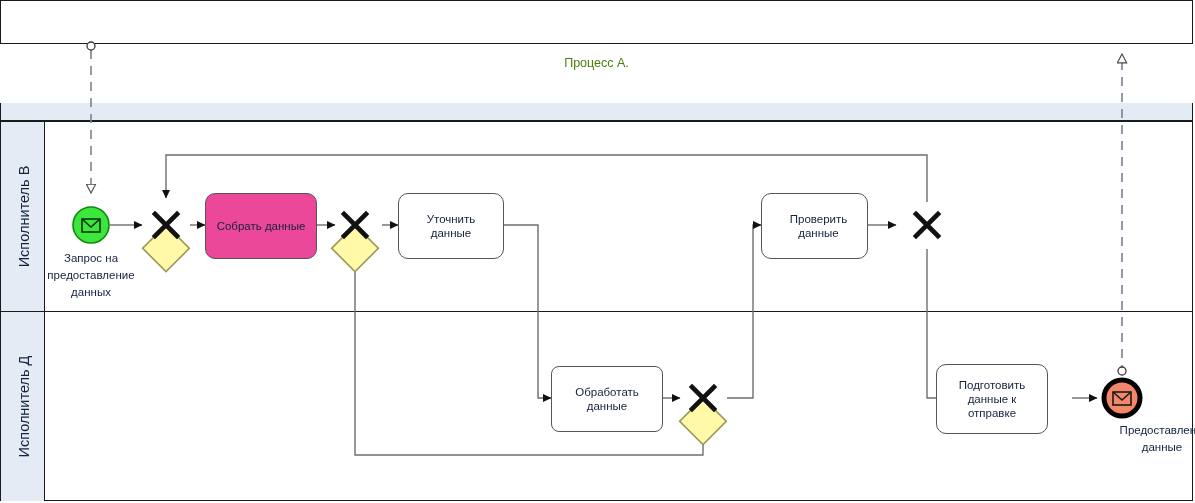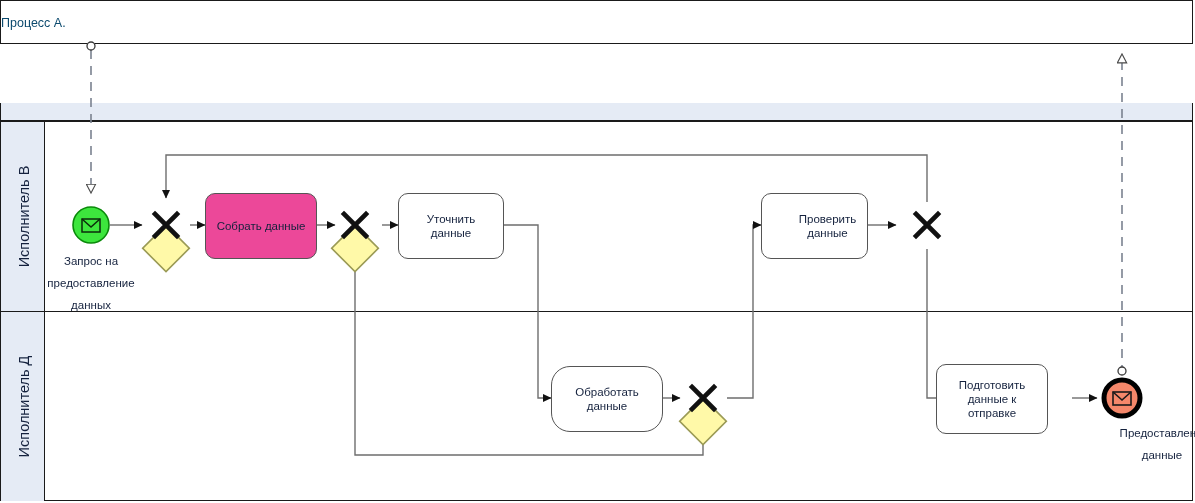--- a/index.html
+++ b/index.html
@@ -21,21 +21,21 @@
     top: 0;
     width: 1195px;
     height: 503px;
     overflow: visible;
   }
   .lbl {
     position: absolute;
     font-size: 11.5px;
     color: #14213d;
     text-align: center;
-    line-height: 22px;
+    line-height: 17px;
     white-space: pre-line;
     pointer-events: none;
   }
   .task-label {
     position: absolute;
     display: flex;
     align-items: center;
     justify-content: center;
     text-align: center;
     font-size: 11.5px;
@@ -54,23 +54,24 @@
     color: #14213d;
     transform-origin: center center;
     display: flex;
     align-items: center;
     justify-content: center;
     white-space: nowrap;
   }
   .diagram-title {
     position: absolute;
     font-size: 12.5px;
-    color: #0c4a6e;
-    text-align: left;
+    color: #4d7c0f;
+    text-align: center;
     width: 100%;
+    margin-top: 40px;
   }
 </style>
 </head>
 <body>
 
 <div id="canvas">
 
   <div style="position:absolute;left:0;top:0;width:1193px;height:44px;border:1px solid #1a1a1a;box-sizing:border-box;background:#ffffff;">
     <div class="diagram-title" style="top:15px;left:0;">Процесс А.</div>
   </div>
@@ -178,25 +179,25 @@
   <div style="position:absolute;left:205px;top:193px;width:110px;height:64px;border:1.2px solid #555555;border-radius:10px;background:#ec4899;">
     <div class="task-label" style="left:0;top:0;width:110px;height:64px;">Собрать данные</div>
   </div>
 
   <div style="position:absolute;left:398px;top:193px;width:104px;height:64px;border:1.2px solid #555555;border-radius:10px;background:#ffffff;text-decoration:underline;">
     <div class="task-label" style="left:0;top:0;width:104px;height:64px;">Уточнить
 данные</div>
   </div>
 
   <div style="position:absolute;left:761px;top:193px;width:105px;height:64px;border:1.2px solid #555555;border-radius:10px;background:#ffffff;">
-    <div class="task-label" style="left:13px;top:0;width:105px;height:64px;">Проверить
-данные</div>
-  </div>
-
-  <div style="position:absolute;left:551px;top:366px;width:110px;height:64px;border:1.2px solid #555555;border-radius:19px;background:#ffffff;">
+    <div class="task-label" style="left:4px;top:0;width:105px;height:64px;">Проверить
+данные</div>
+  </div>
+
+  <div style="position:absolute;left:551px;top:366px;width:110px;height:64px;border:1.2px solid #555555;border-radius:8px;background:#ffffff;">
     <div class="task-label" style="left:0;top:0;width:110px;height:64px;">Обработать
 данные</div>
   </div>
 
   <div style="position:absolute;left:936px;top:364px;width:110px;height:68px;border:1.2px solid #555555;border-radius:10px;background:#ffffff;">
     <div class="task-label" style="left:0;top:0;width:110px;height:68px;">Подготовить
 данные к
 отправке</div>
   </div>
 

